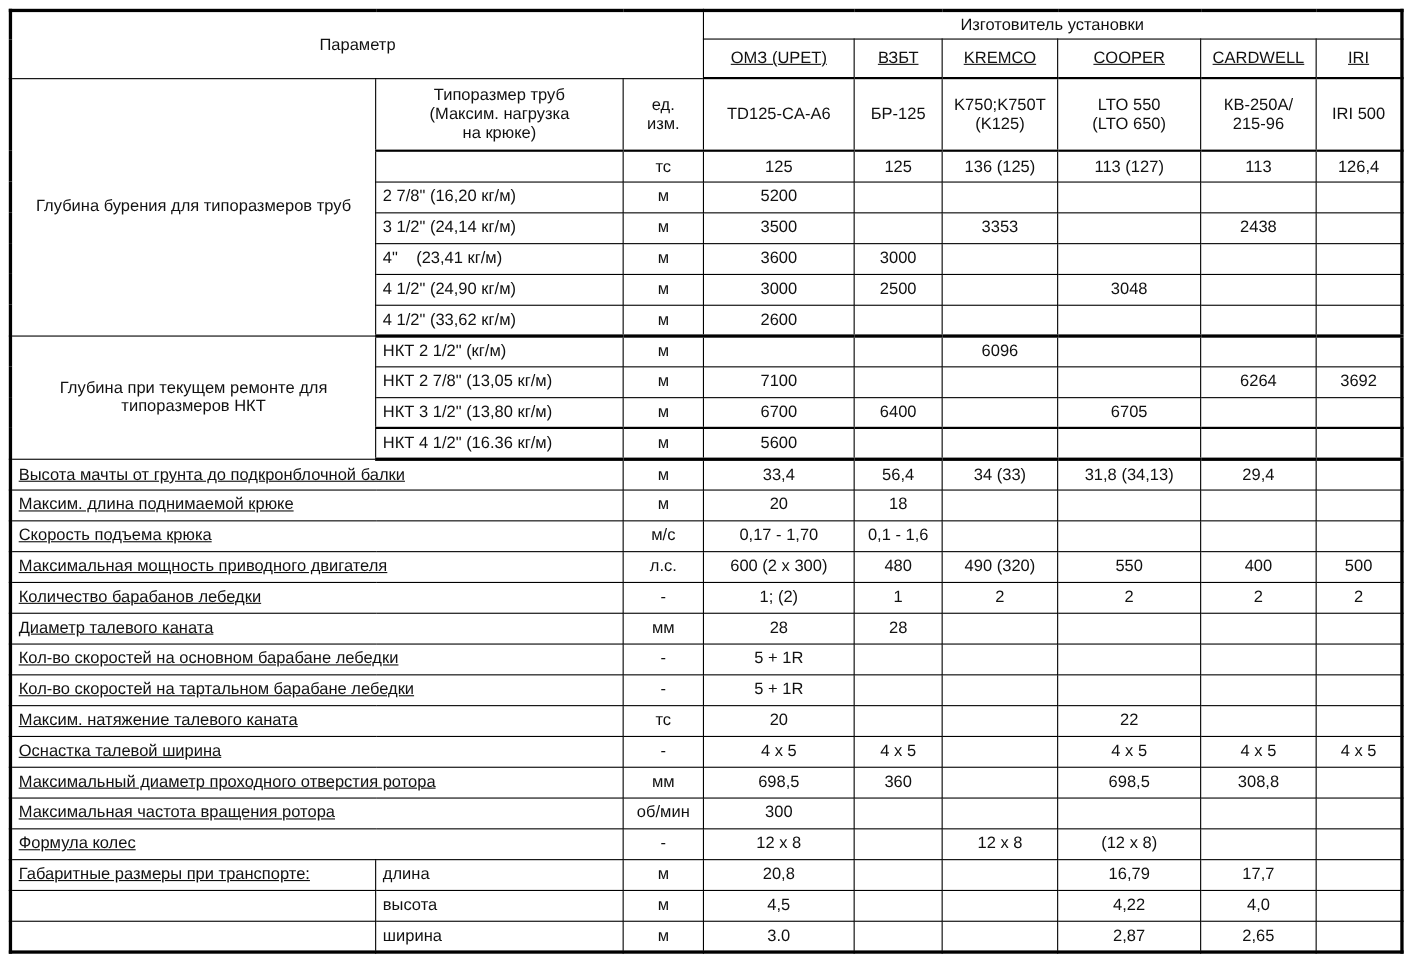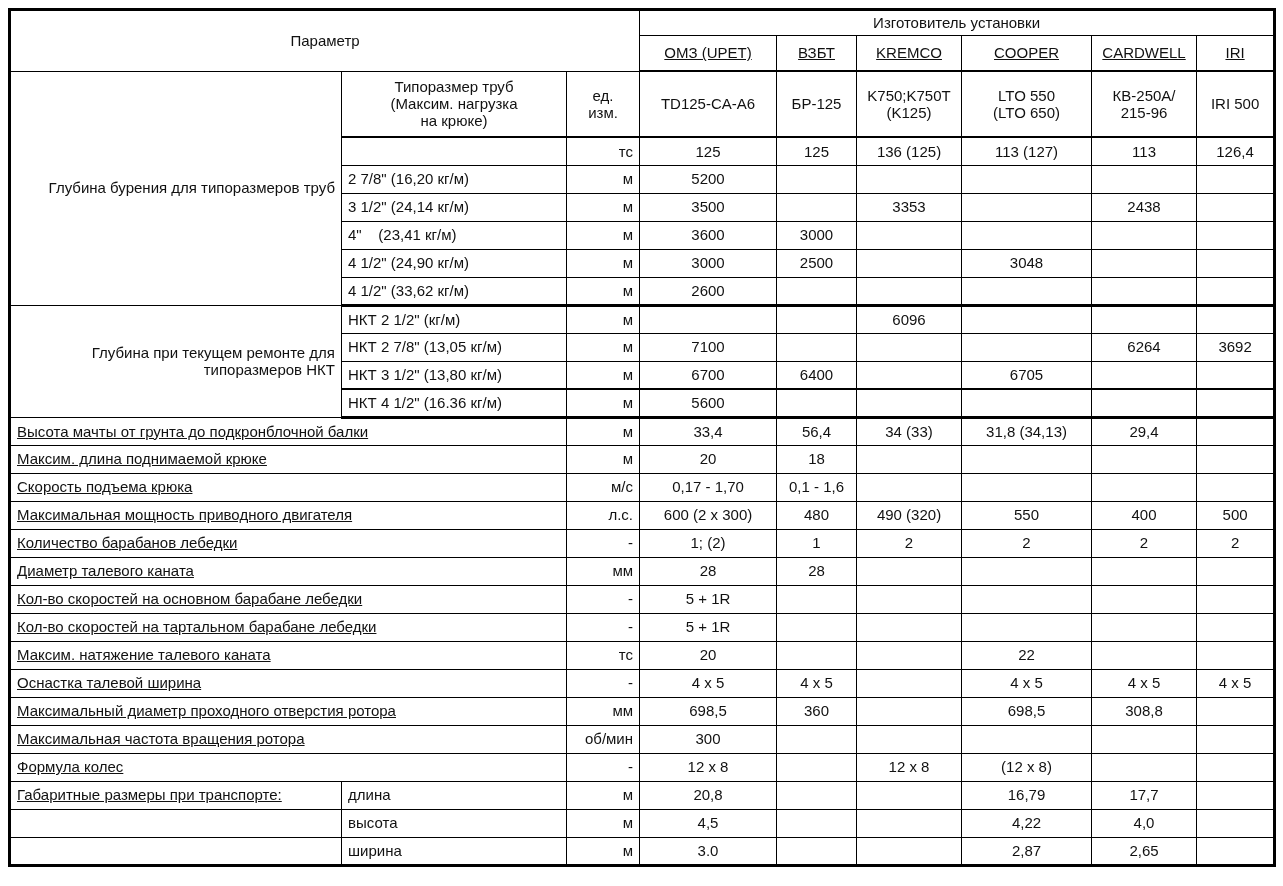--- a/index.html
+++ b/index.html
@@ -35,24 +35,24 @@
     overflow: hidden;
   }
   
   table.spec { border: 3px solid #000000; }
 
   thead tr.group-row th { height: 20px; font-weight: normal; }
   thead tr.mfr-row th { height: 30px; font-weight: normal; }
   thead th { text-align: center; margin-top: 35px; }
   thead tr.mfr-row th { border-bottom-width: 2.5px; text-decoration: underline; }
 
-  td.sec { text-align: right; padding-left: 10px; font-size: 15.5px; }
+  td.sec { text-align: center; padding-left: 10px; font-size: 15.5px; }
   td.p   { text-align: left; padding-left: 10px; font-size: 15.5px; text-decoration: underline; }
   td.s   { text-align: left; padding-left: 10px; white-space: pre; font-size: 15.5px; }
-  td.u   { text-align: right; white-space: pre-line; }
+  td.u   { text-align: center; white-space: pre-line; }
   td.v   { text-align: center; }
   td.mh  { text-align: center; white-space: pre-line; }
 
   tbody tr { height: 28px; }
   tbody tr:nth-child(1) { height: 66px; }
 
   
   tbody tr:nth-child(7)  td { border-bottom-width: 3px; }
   tbody tr:nth-child(10) td { border-bottom-width: 2.5px; }
   tbody tr:nth-child(11) td { border-bottom-width: 3px; }

